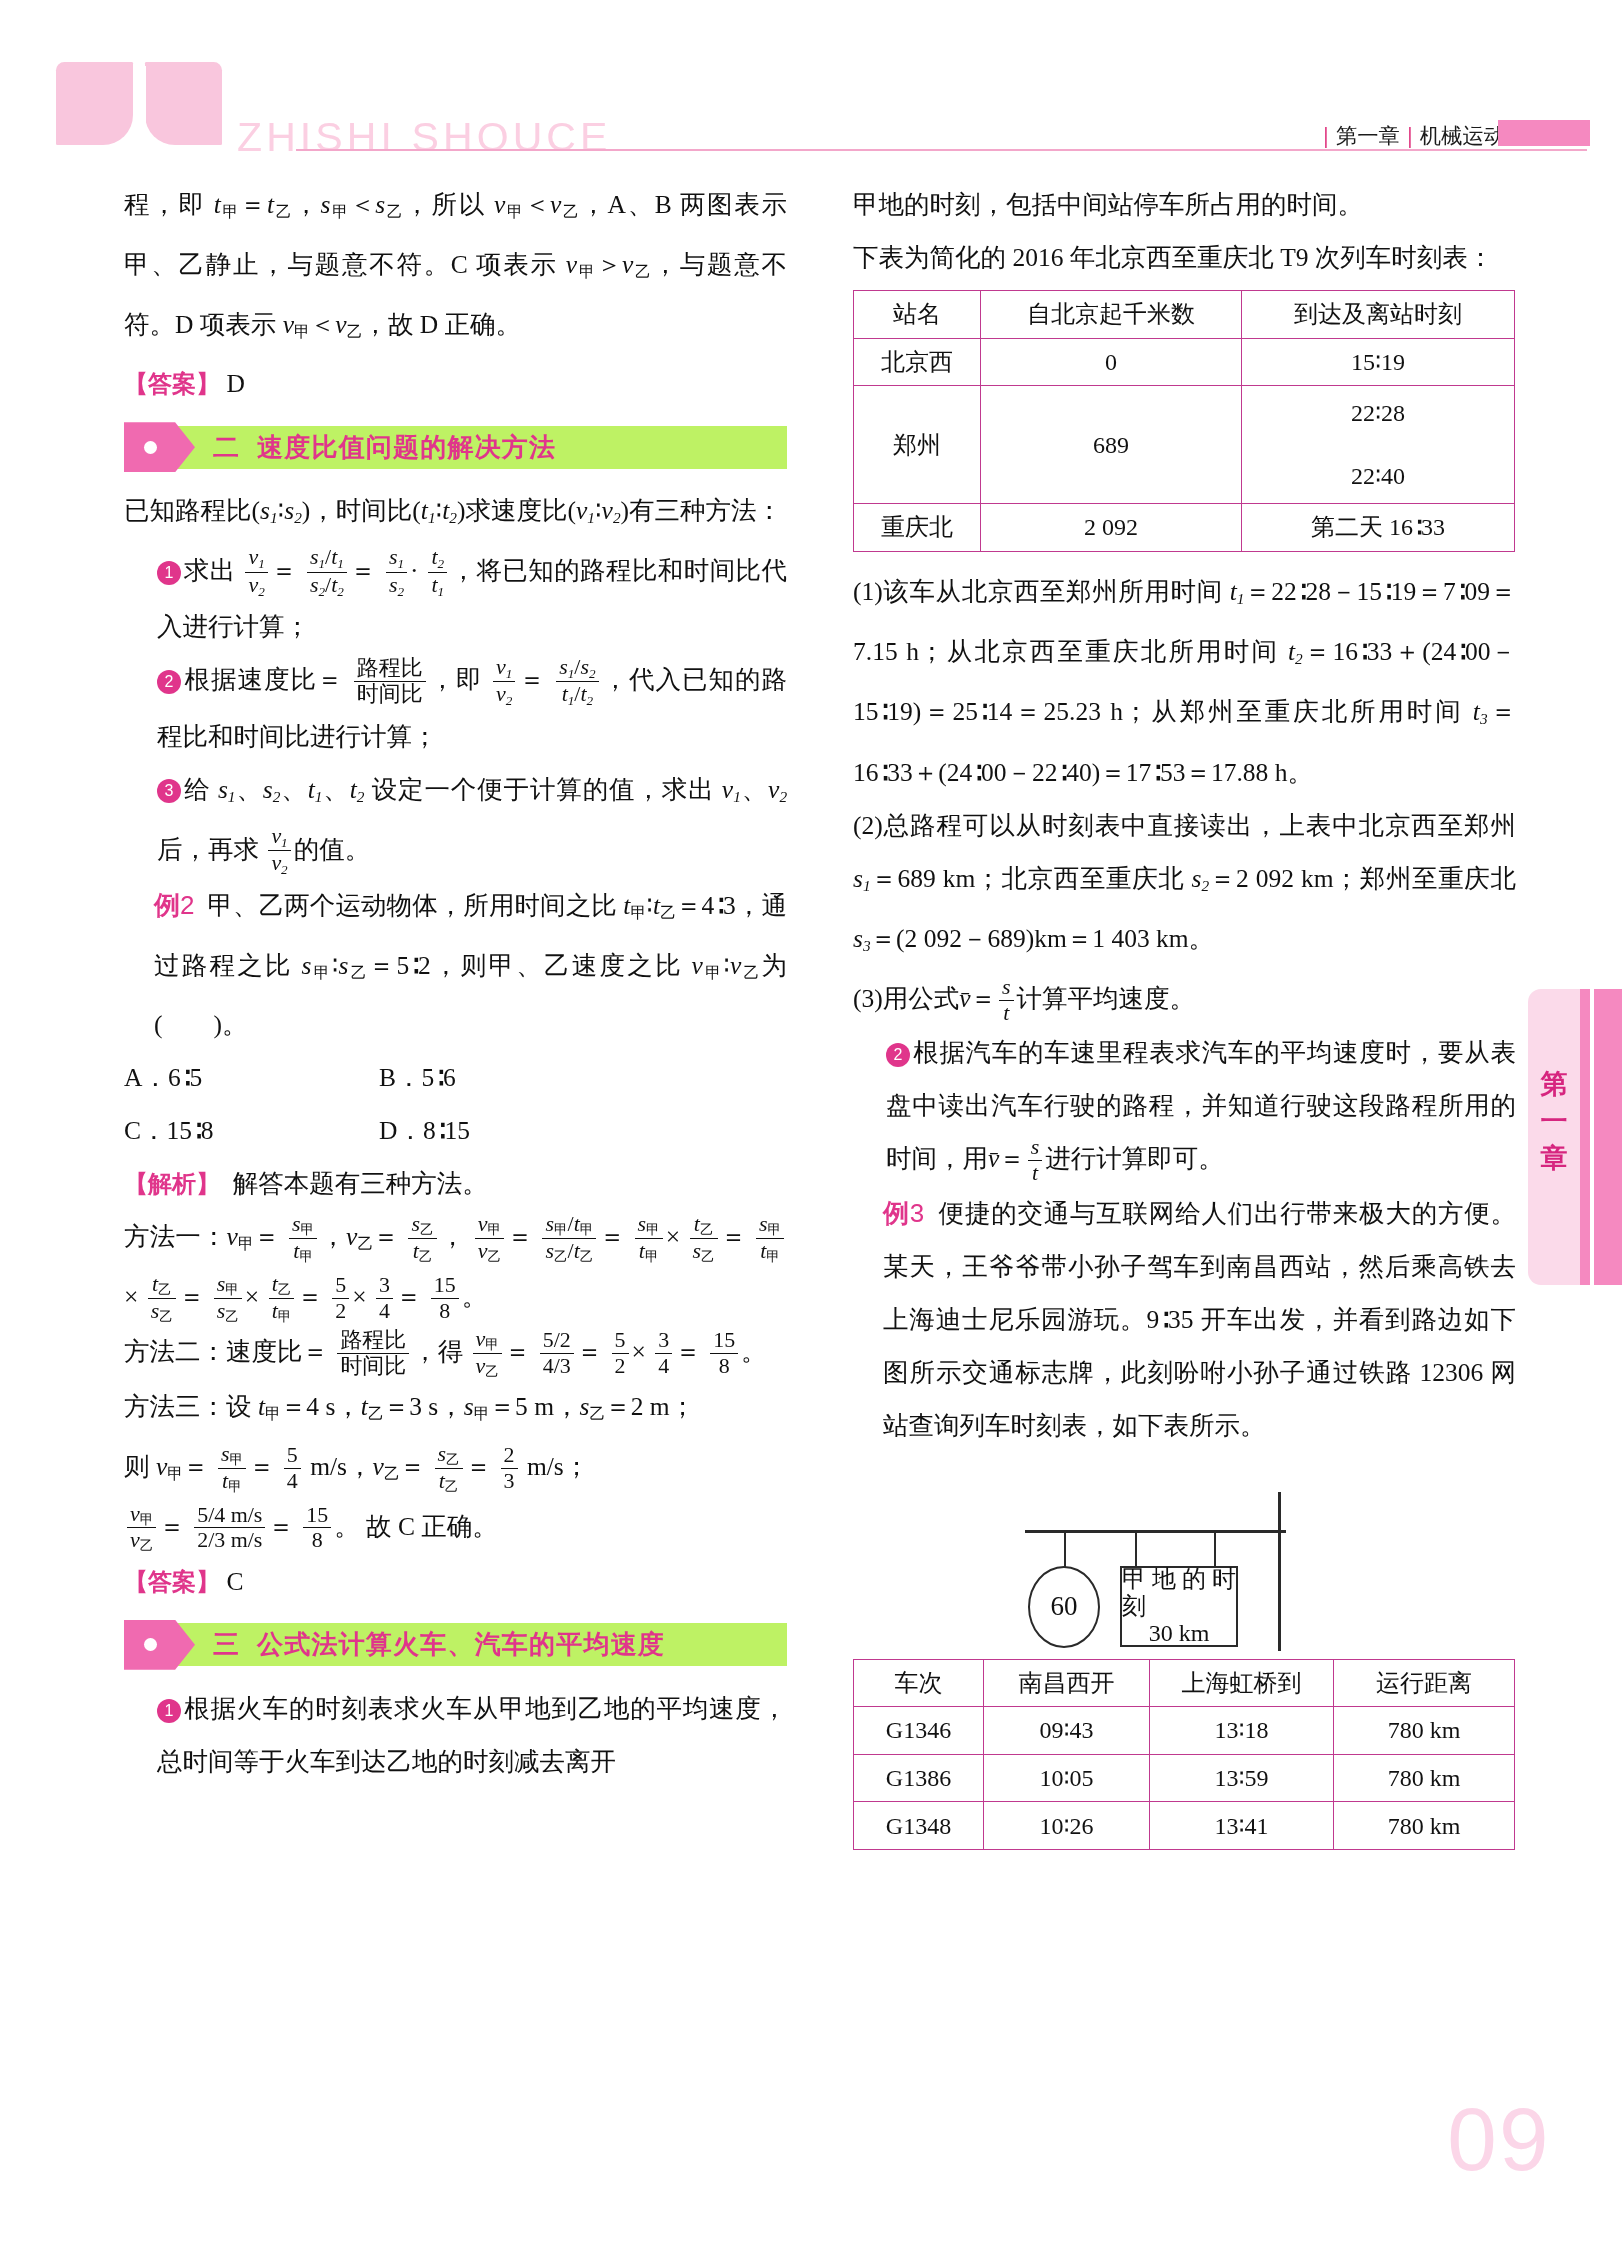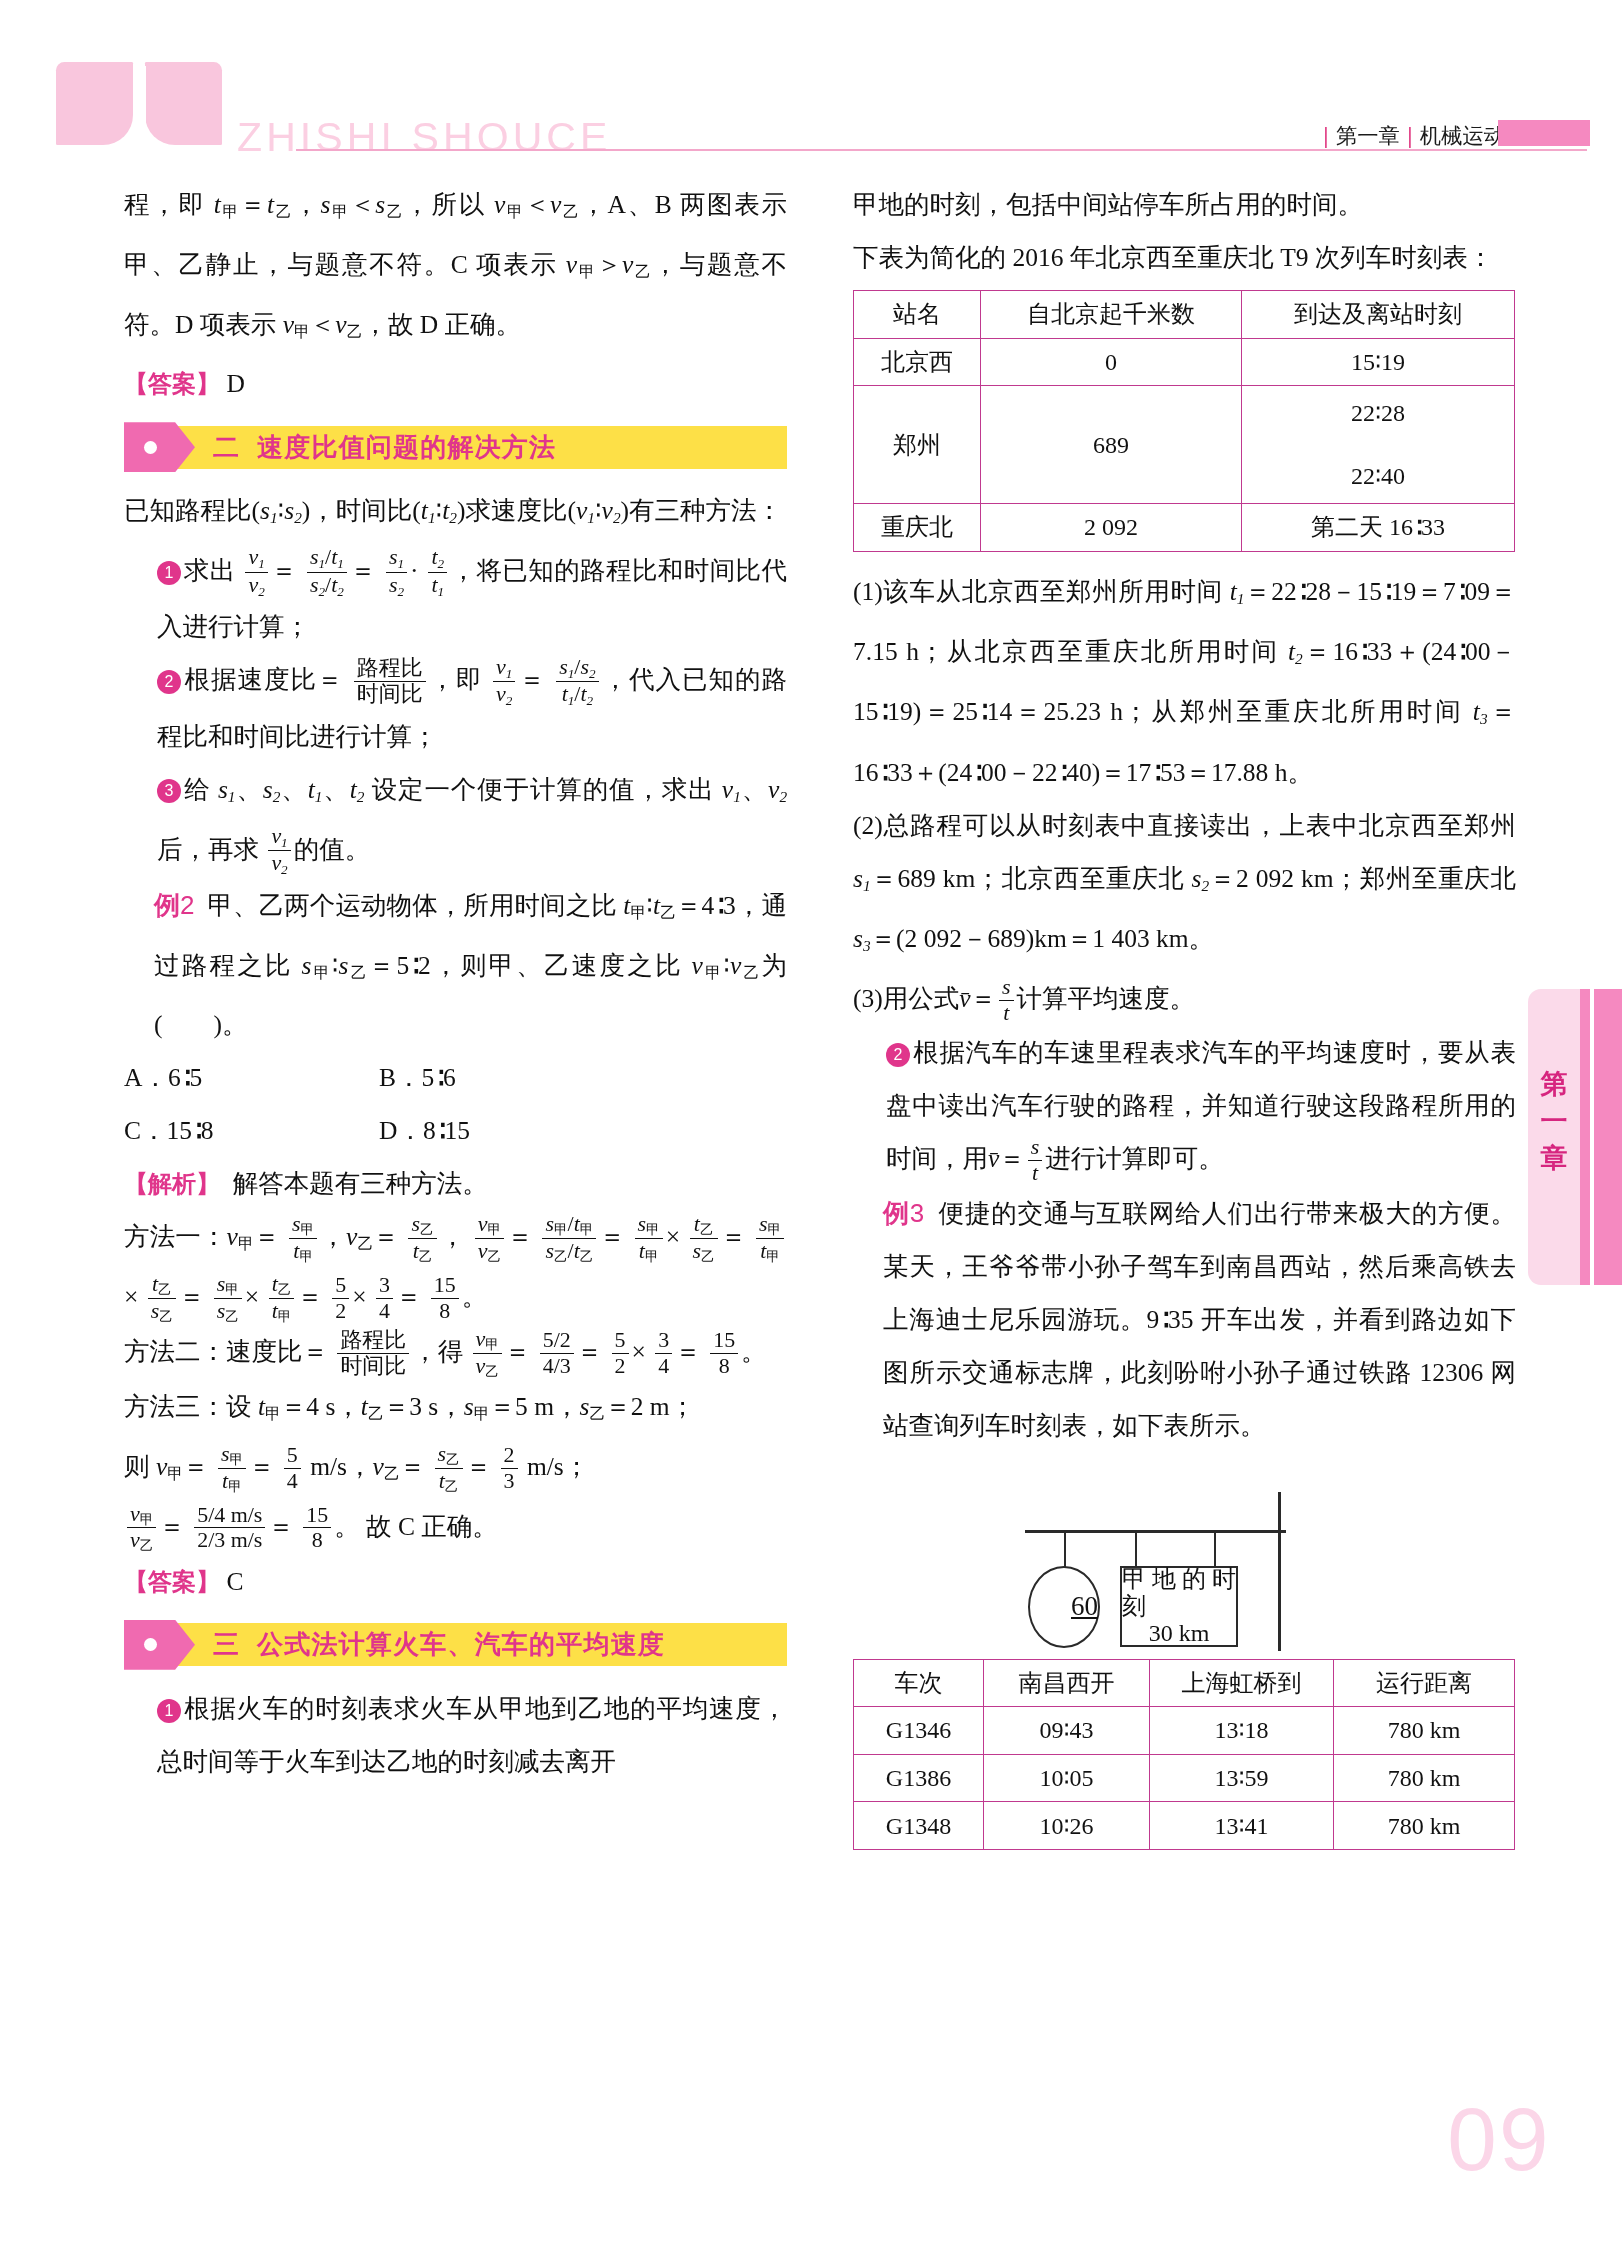--- a/index.html
+++ b/index.html
@@ -71,21 +71,21 @@
     display: inline-block; vertical-align: middle;
     text-align: center; line-height: 1.12; font-size: 0.86em;
     margin: 0 3px; position: relative; top: -1.2px;
   }
   .frac > .num { display: block; padding: 0 3px; border-bottom: 1.2px solid #111; }
   .frac > .den { display: block; padding: 0 3px; }
 
   
   .banner {
     position: relative; height: 43px; margin: 15.4px 0 15.4px 0;
-    background: #fde047;
+    background: #bef264;
     display: flex; align-items: center;
   }
   .banner .tag {
     position: absolute; left: 0; top: -3.6px; width: 71px; height: 50px;
     background: #f06ab0;
     clip-path: polygon(0 0, 72% 0, 100% 50%, 72% 100%, 0 100%);
   }
   .banner .tag::after {
     content: ""; position: absolute; left: 20px; top: 18.4px;
     width: 13px; height: 13px; border-radius: 50%; background: #ffffff;
@@ -139,23 +139,22 @@
   .sign-fig .post {
     position: absolute; left: 425px; top: 34px; width: 3px; height: 159px; background: #2a2a2a;
   }
   .sign-fig .drop { position: absolute; width: 2.4px; background: #2a2a2a; }
   .sign-fig .d1 { left: 211px; top: 74px; height: 36px; }
   .sign-fig .d2 { left: 282px; top: 74px; height: 36px; }
   .sign-fig .d3 { left: 361px; top: 74px; height: 36px; }
   .sign-fig .circ {
     position: absolute; left: 175px; top: 108px; width: 72px; height: 82px;
     border: 2.4px solid #2a2a2a; border-radius: 50%;
-    display: flex; align-items: center; justify-content: flex-end;
+    display: flex; align-items: center; justify-content: center;
     font-size: 27px;
-    text-decoration: underline;
   }
   .sign-fig .board {
     position: absolute; left: 267px; top: 108px; width: 118px; height: 81px;
     border: 2.4px solid #2a2a2a; background: #fff;
     display: flex; flex-direction: column; align-items: center; justify-content: center;
     line-height: 1.12; font-size: 24px;
   }
 
   
   .edge-tab {

